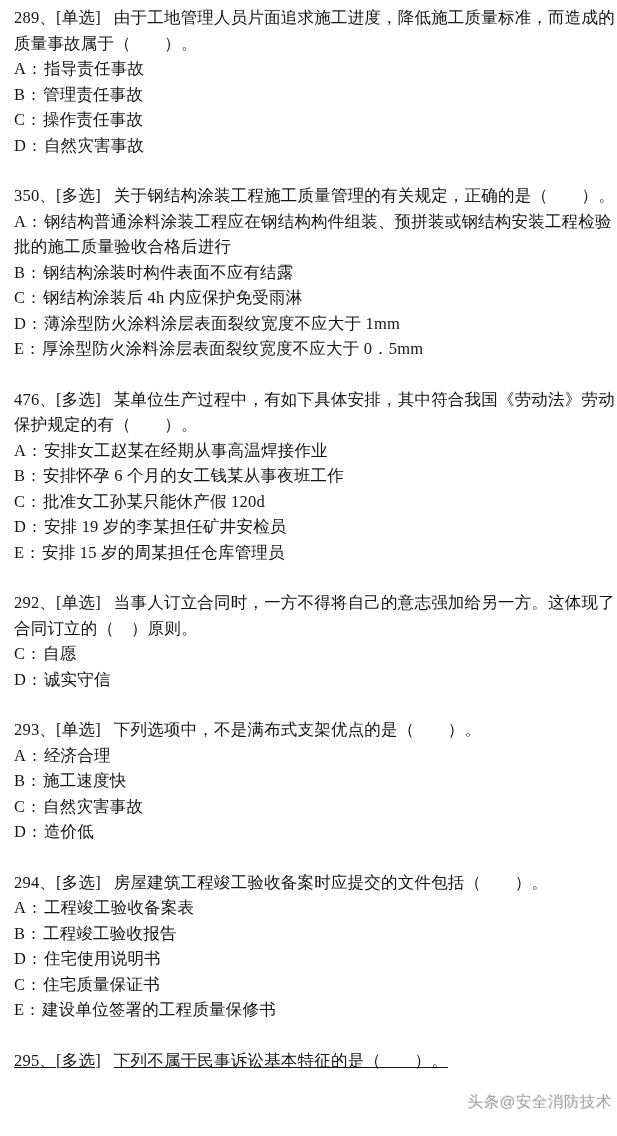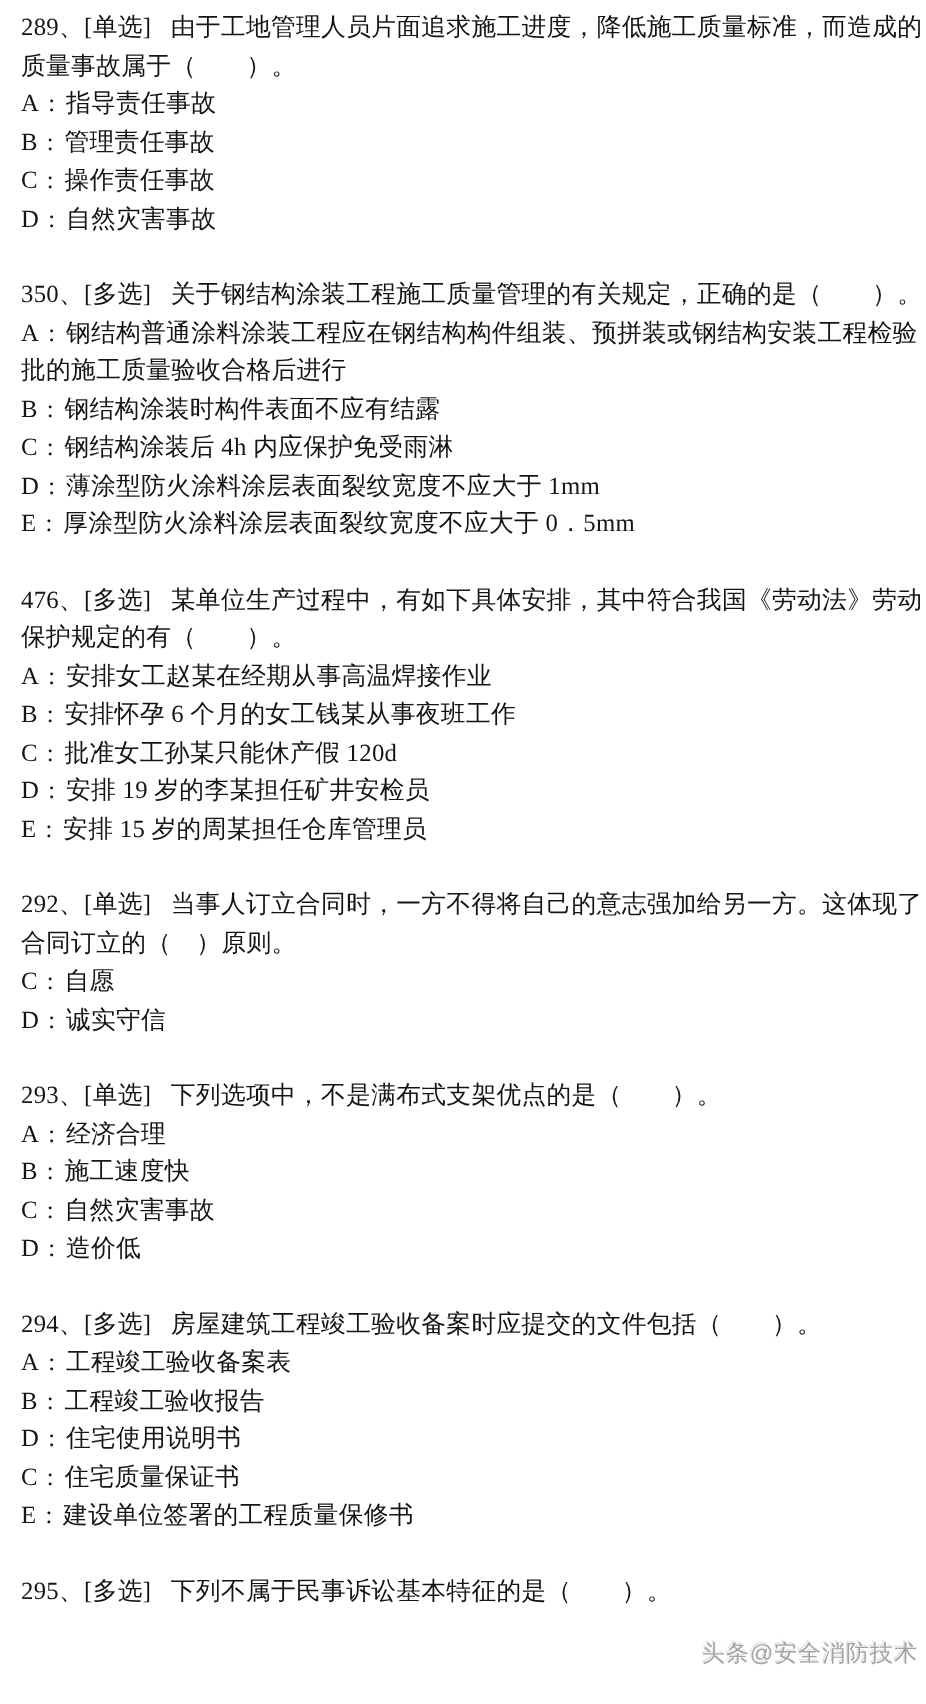--- a/index.html
+++ b/index.html
@@ -16,20 +16,21 @@
     color: #141414;
   }
   .page {
     padding: 5px 2px 0 14px;
   }
   .question {
     margin: 0 0 25px 0;
   }
   .question:last-child {
     margin-bottom: 0;
+    text-decoration: underline;
   }
   .stem, .option {
     margin: 0;
     font-size: 16.5px;
     line-height: 25.5px;
     letter-spacing: 0.2px;
     word-break: break-all;
   }
   .q-number {
     display: inline;

